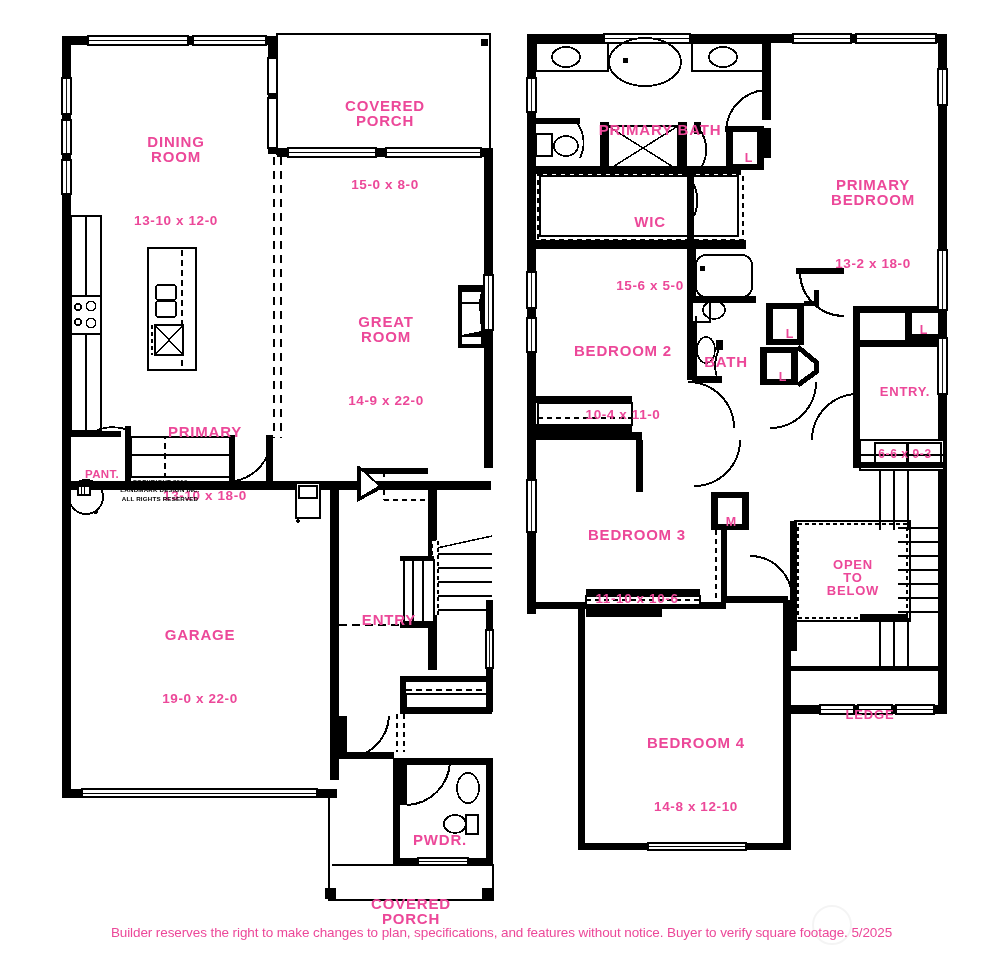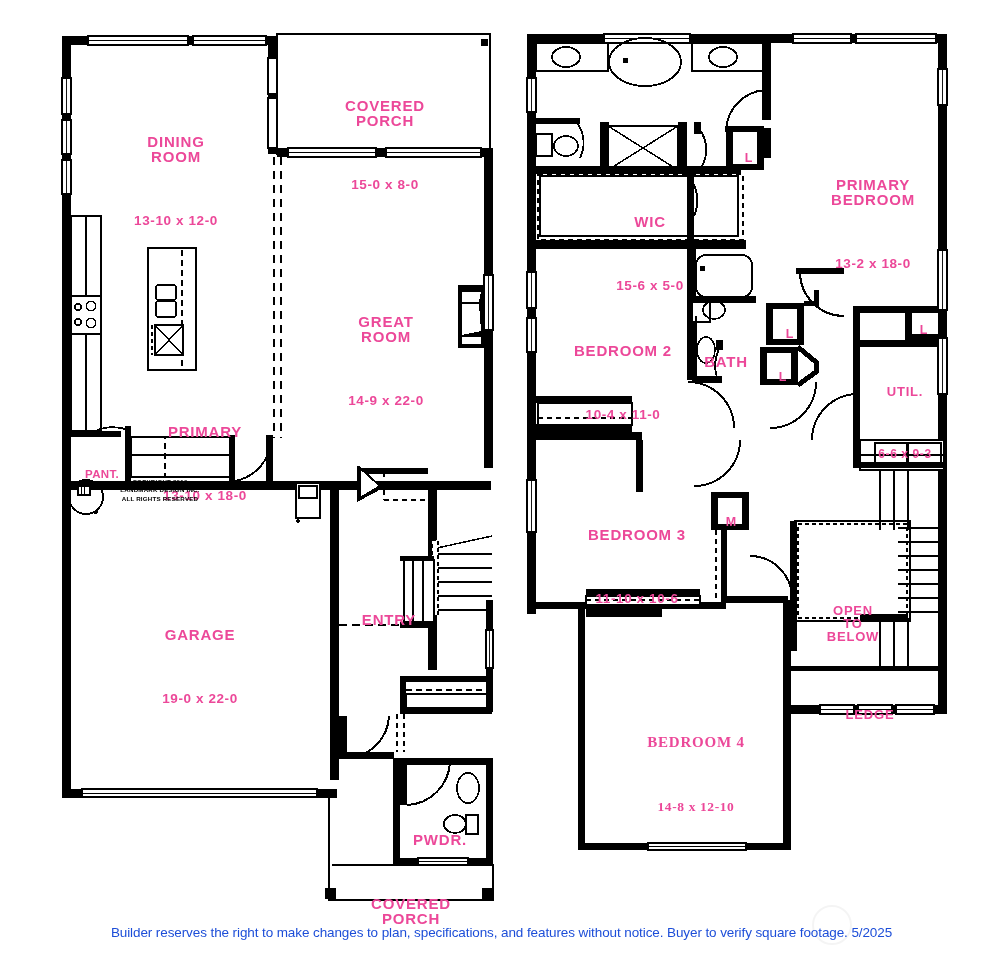--- a/index.html
+++ b/index.html
@@ -43,21 +43,21 @@
     white-space:pre-line;
   }
 
   .footer-note{
     position:absolute;
     left:0;right:0;
     top:925px;
     text-align:center;
     font-size:13.5px;
     font-weight:400;
-    color:#1d4ed8;
+    color:#ec4899;
     font-family:"Liberation Sans", sans-serif;
     letter-spacing:-0.1px;
   }
 
   .wm{
     position:absolute;
     border:2px solid rgba(0,0,0,0.045);
     border-radius:50%;
     pointer-events:none;
   }
@@ -538,20 +538,23 @@
 
 <div class="lbl" style="left:331px;top:864px;width:160px;">
   <span class="rn">COVERED
 PORCH</span>
 </div>
 
 <div class="copyright" style="left:100px;top:478px;width:120px;">COPYRIGHT 2010
 LANDMARK DESIGN INC.
 ALL RIGHTS RESERVED</div>
 
+<div class="lbl" style="left:540px;top:90px;width:240px;">
+  <span class="rn">PRIMARY BATH</span>
+</div>
 
 <div class="lbl" style="left:778px;top:145px;width:190px;">
   <span class="rn">PRIMARY
 BEDROOM</span>
   <span class="dim">13-2 x 18-0</span>
 </div>
 
 <div class="lbl" style="left:560px;top:182px;width:180px;">
   <span class="rn">WIC</span>
   <span class="dim">15-6 x 5-0</span>
@@ -560,35 +563,35 @@
 <div class="lbl" style="left:528px;top:311px;width:190px;">
   <span class="rn">BEDROOM 2</span>
   <span class="dim">10-4 x 11-0</span>
 </div>
 
 <div class="lbl" style="left:686px;top:322px;width:80px;">
   <span class="rn">BATH</span>
 </div>
 
 <div class="lbl small" style="left:852px;top:353px;width:106px;">
-  <span class="rn">UTIL.</span>
+  <span class="rn">ENTRY.</span>
   <span class="dim">6-6 x 9-3</span>
 </div>
 
 <div class="lbl" style="left:542px;top:495px;width:190px;">
   <span class="rn">BEDROOM 3</span>
   <span class="dim">11-10 x 10-6</span>
 </div>
 
-<div class="lbl" style="left:601px;top:703px;width:190px;font-family:Liberation Serif, serif;">
+<div class="lbl" style="left:601px;top:703px;width:190px;">
   <span class="rn">BEDROOM 4</span>
   <span class="dim">14-8 x 12-10</span>
 </div>
 
-<div class="lbl small" style="left:803px;top:572px;width:100px;">
+<div class="lbl small" style="left:803px;top:526px;width:100px;">
   <span class="rn">OPEN
 TO
 BELOW</span>
 </div>
 
 <div class="lbl small" style="left:820px;top:676px;width:100px;">
   <span class="rn">LEDGE</span>
 </div>
 
 <div class="lbl closet" style="left:736px;top:139px;width:18px;">

